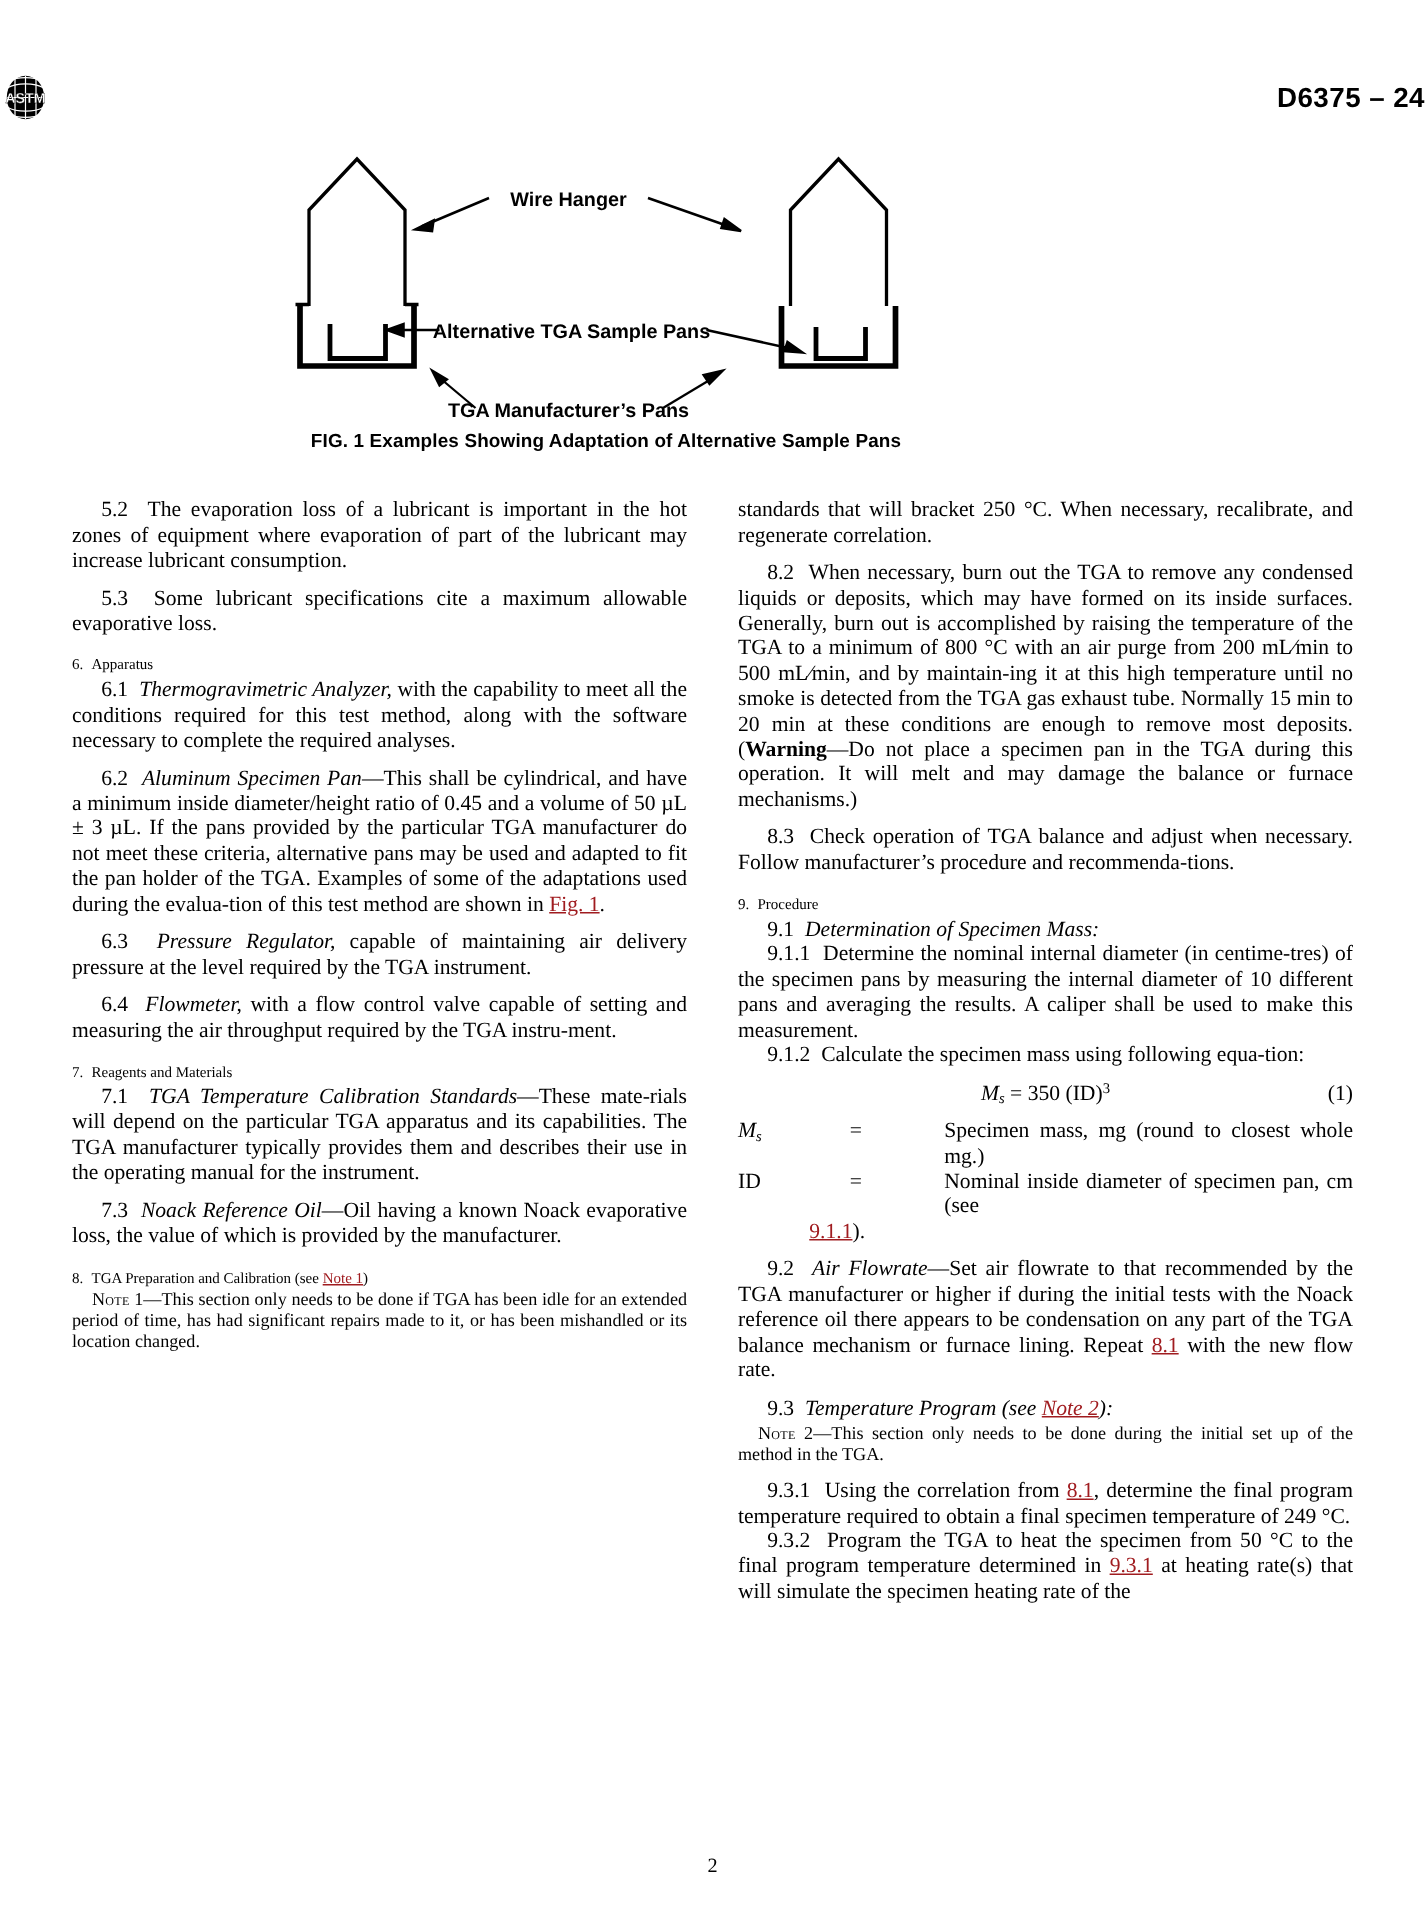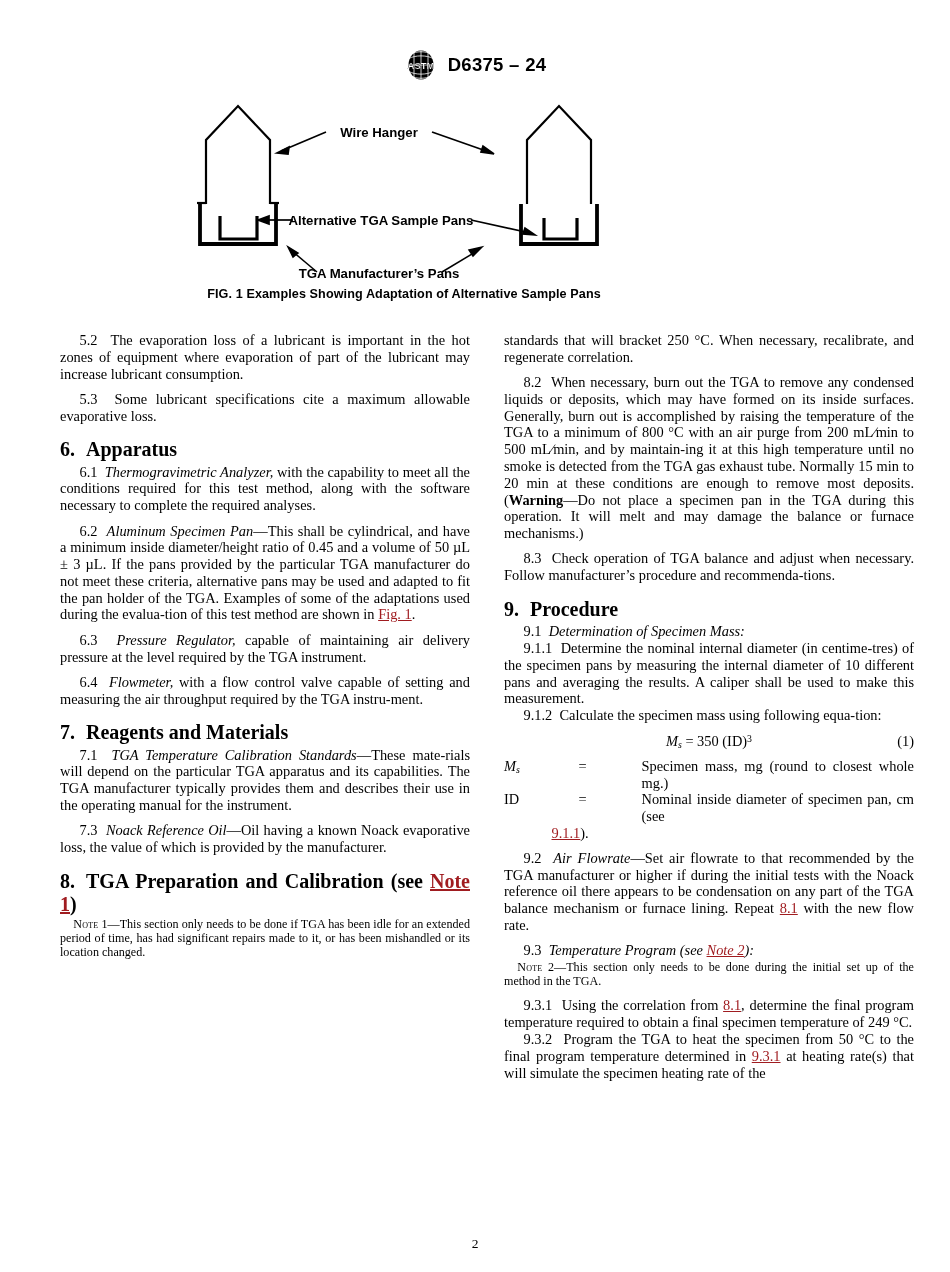--- a/index.html
+++ b/index.html
@@ -23,21 +23,21 @@
   }
 
   
   .header {
     position: absolute;
     top: 50px;
     left: 0;
     width: 950px;
     display: flex;
     align-items: center;
-    justify-content: center;
+    justify-content: space-between;
     gap: 10px;
   }
   .astm-logo {
     width: 34px;
     height: 30px;
     display: block;
   }
   .designation {
     font-family: "Liberation Sans", "DejaVu Sans", sans-serif;
     font-weight: bold;
@@ -63,41 +63,40 @@
   }
 
   
   .columns {
     position: absolute;
     top: 332px;
     left: 48px;
     width: 854px;
     display: flex;
     gap: 34px;
-    margin-left: 12px;
   }
   .col {
     width: 410px;
     font-size: 14.4px;
     line-height: 1.165;
     text-align: justify;
     text-justify: inter-word;
     hyphens: manual;
   }
   p {
     margin: 0;
     text-indent: 1.35em;
   }
   p.para { margin-top: 8.5px; }
   p.tight { margin-top: 0; }
   p.noindent { text-indent: 0; }
   h3.sec {
     margin: 0;
-    font-size: 20px;
-    font-weight: bold;
+    font-size: 10px;
+    font-weight: normal;
     text-indent: 0;
     margin-top: 14px;
     margin-bottom: 2px;
   }
   h3.sec .num { margin-right: 0.55em; }
   i, .it { font-style: italic; }
   b, .bd { font-weight: bold; }
   .ref {
     color: #a01c20;
   }

